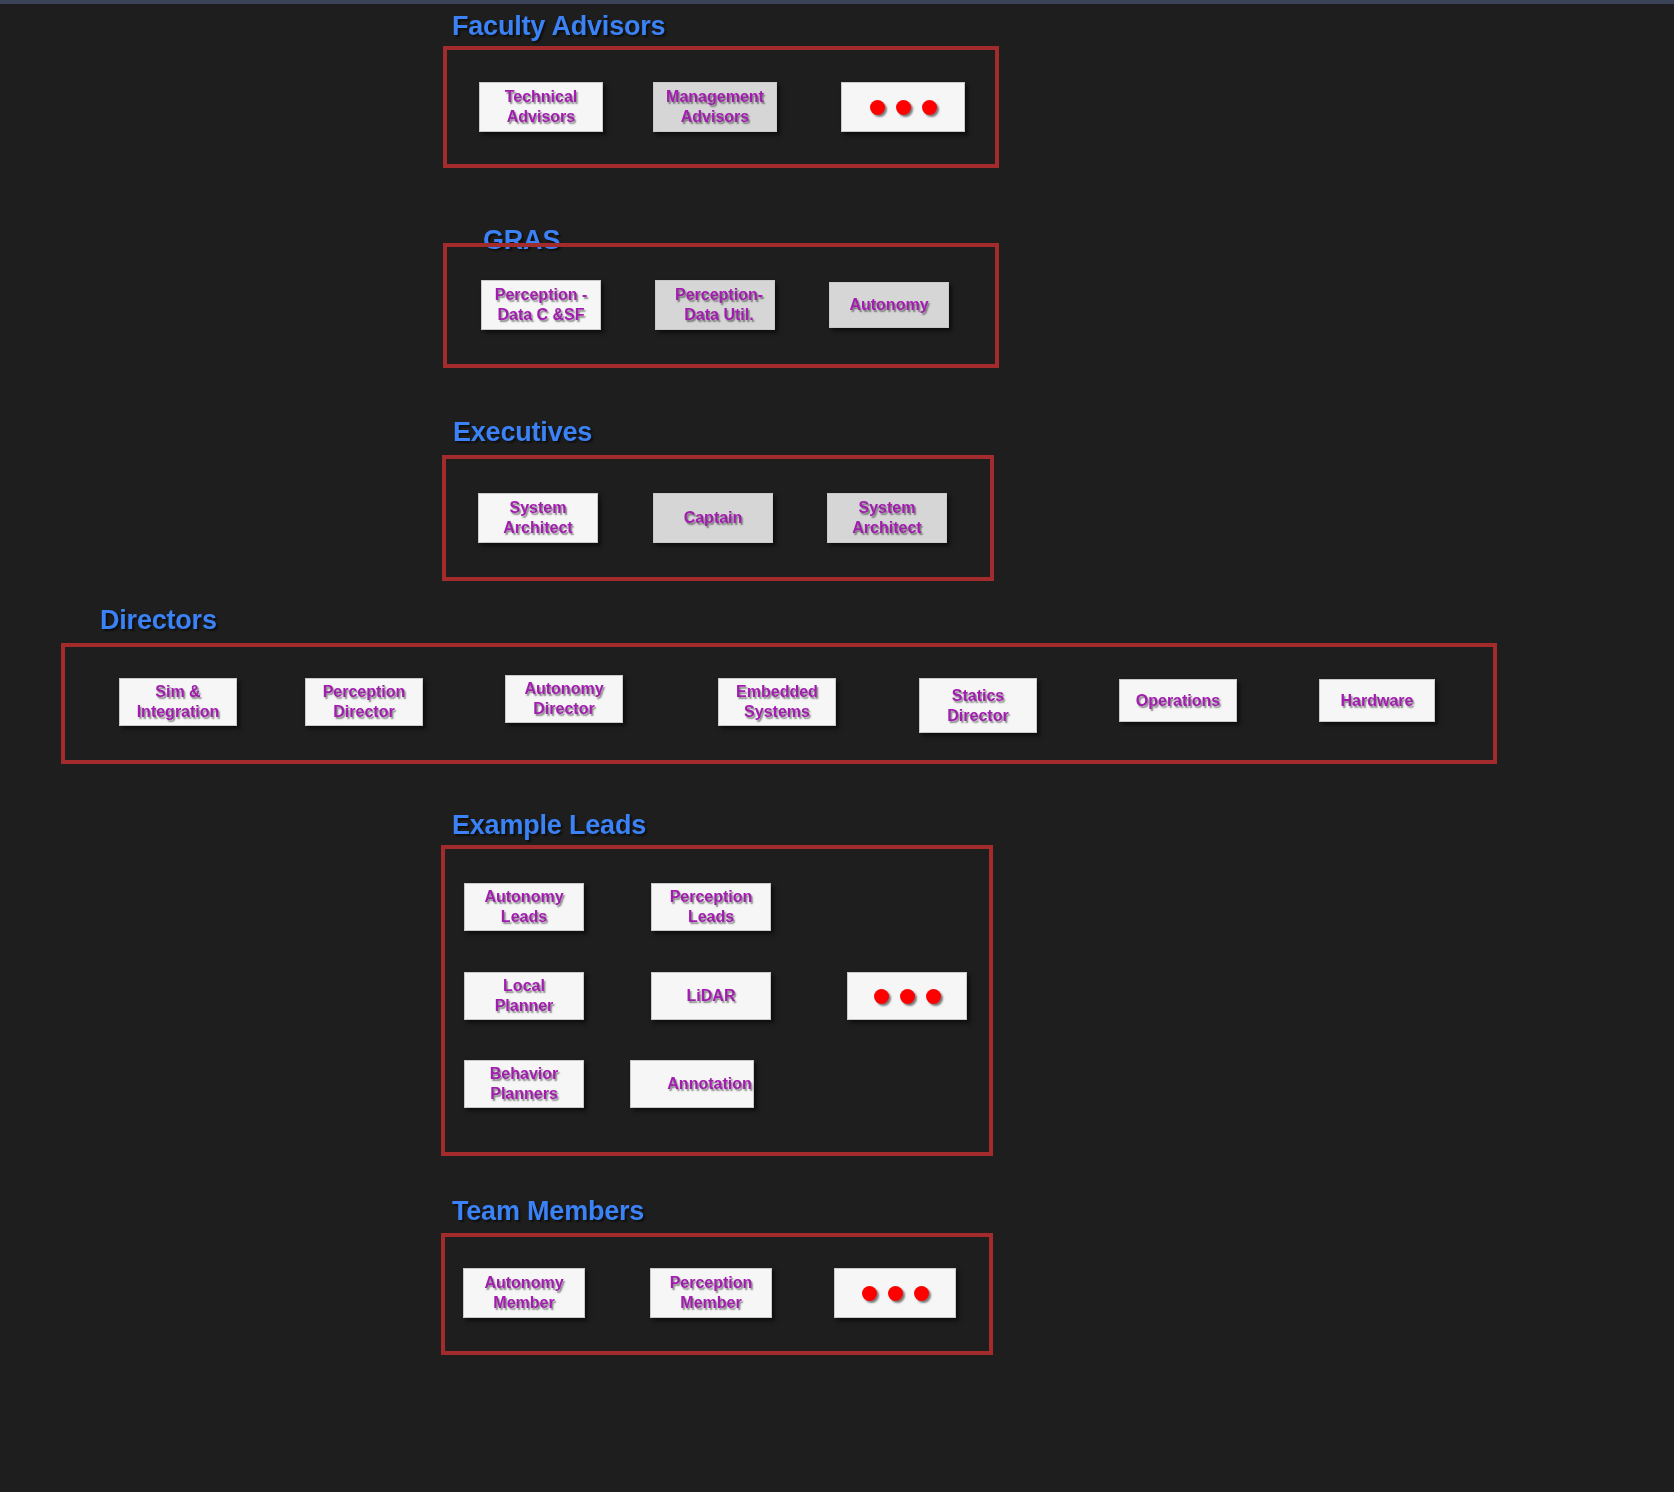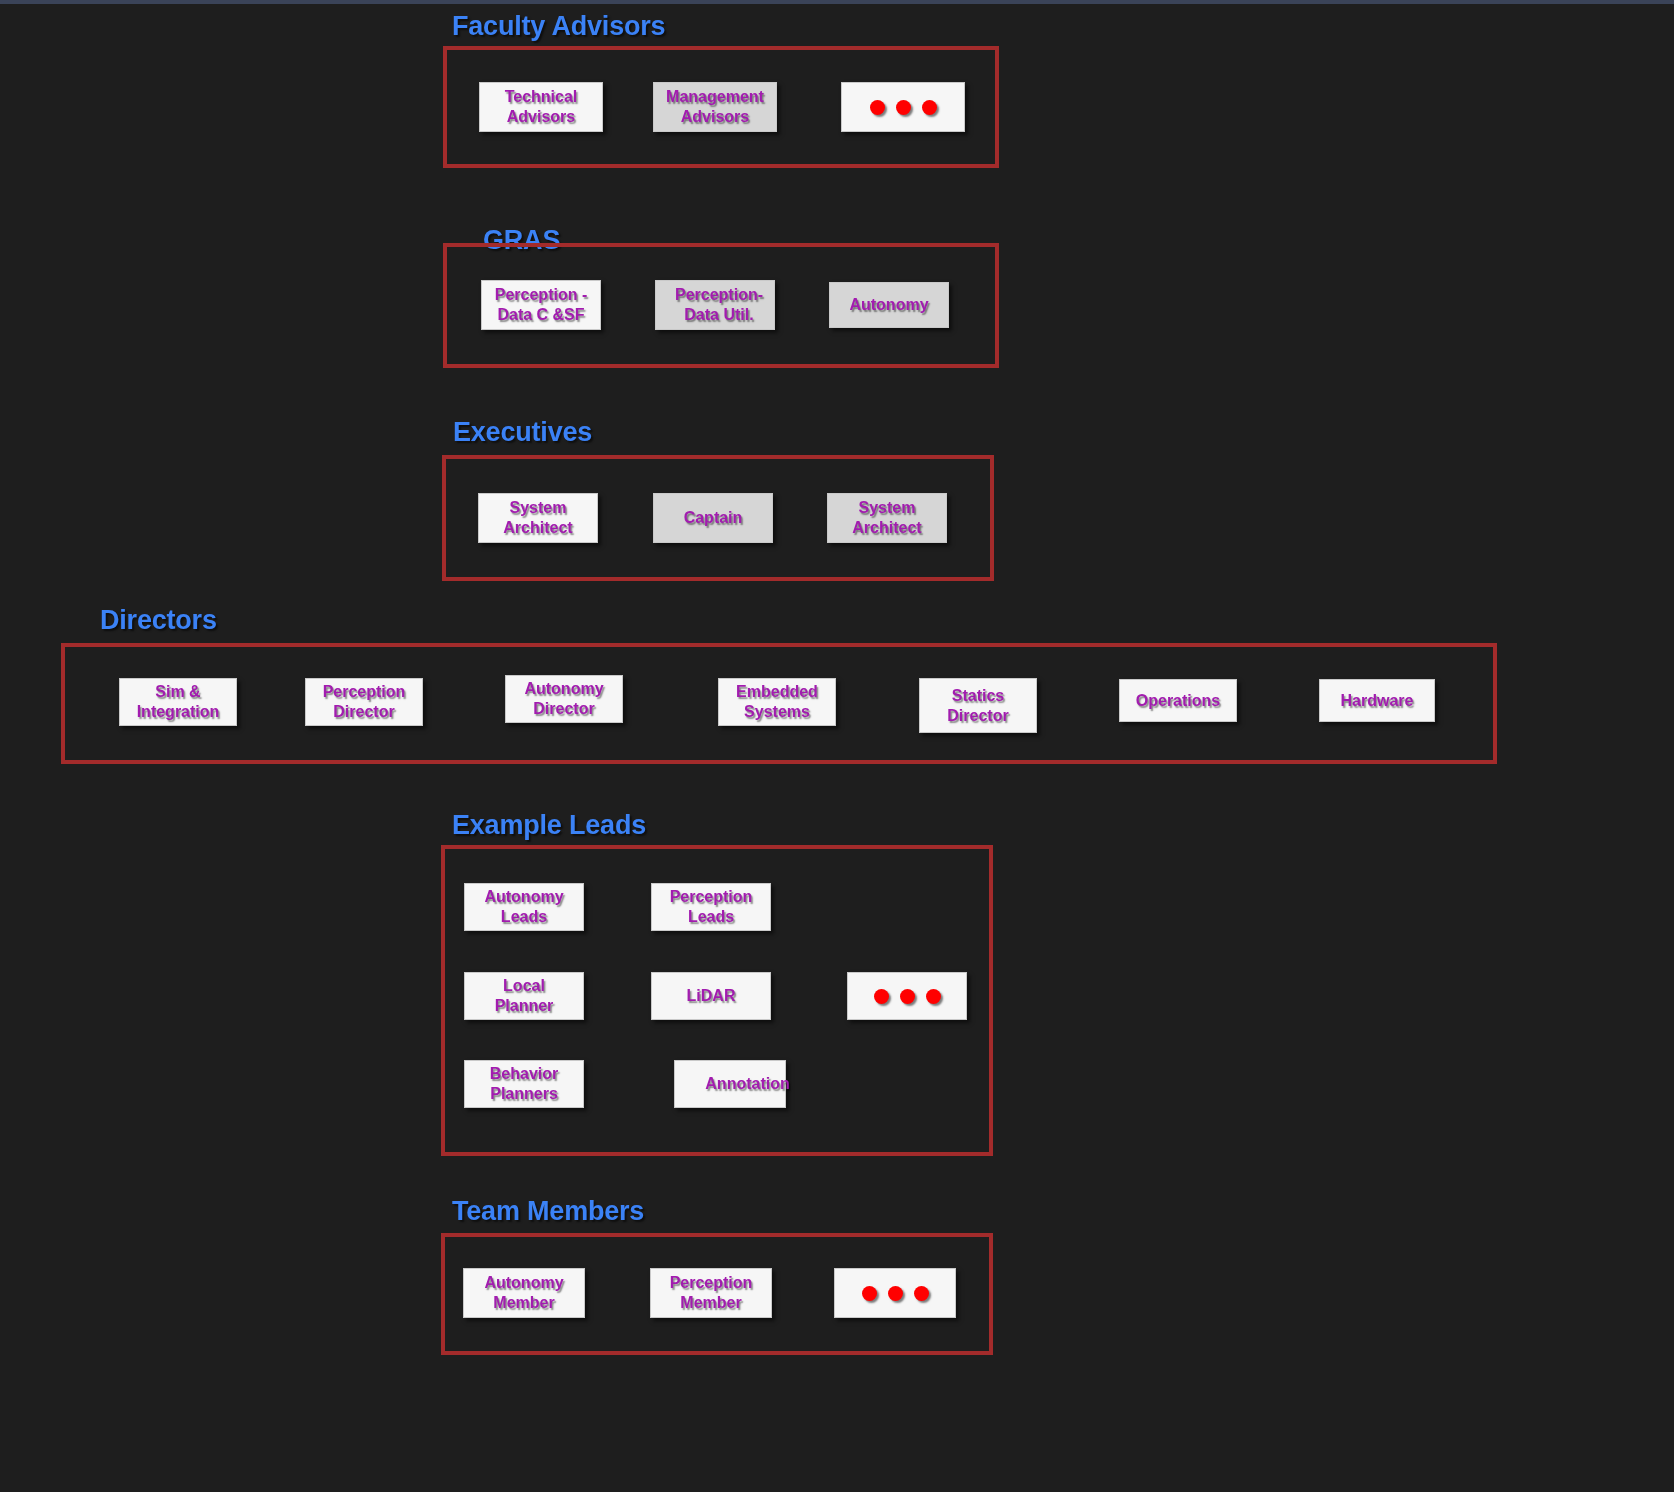--- a/index.html
+++ b/index.html
@@ -197,21 +197,21 @@
         <span class="dot"></span>
         <span class="dot"></span>
         <span class="dot"></span>
       </span>
     </div>
 
     <div class="node white" style="left:464px; top:1060px; width:120px; height:48px;">
       <span class="lbl">Behavior
 Planners</span>
     </div>
-    <div class="node white" style="left:674px; top:1060px; width:112px; height:48px;padding-left:39px;">
+    <div class="node white" style="left:630px; top:1060px; width:124px; height:48px;padding-left:39px;">
       <span class="lbl">Annotation</span>
     </div>
   </div>
 
   <div class="section">
     <div class="section-title" style="left:452px; top:1196px;">Team Members</div>
     <div class="group-box" style="left:441px; top:1233px; width:552px; height:122px;"></div>
 
     <div class="node white" style="left:463px; top:1268px; width:122px; height:50px;">
       <span class="lbl">Autonomy

